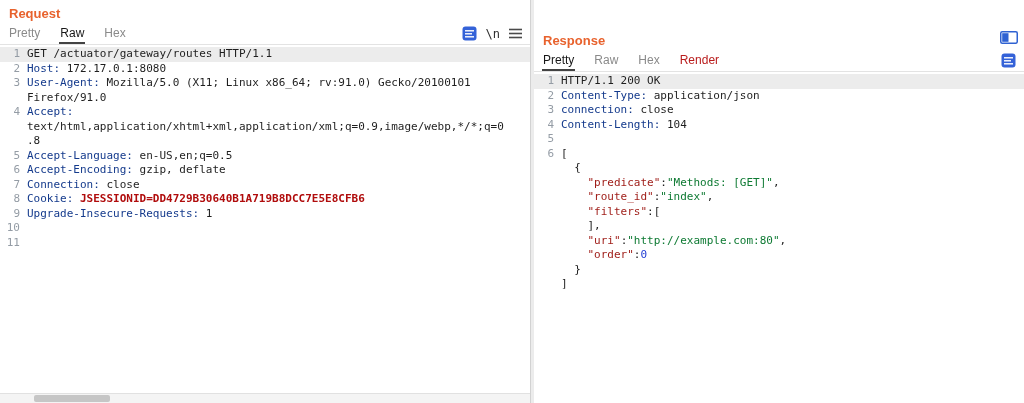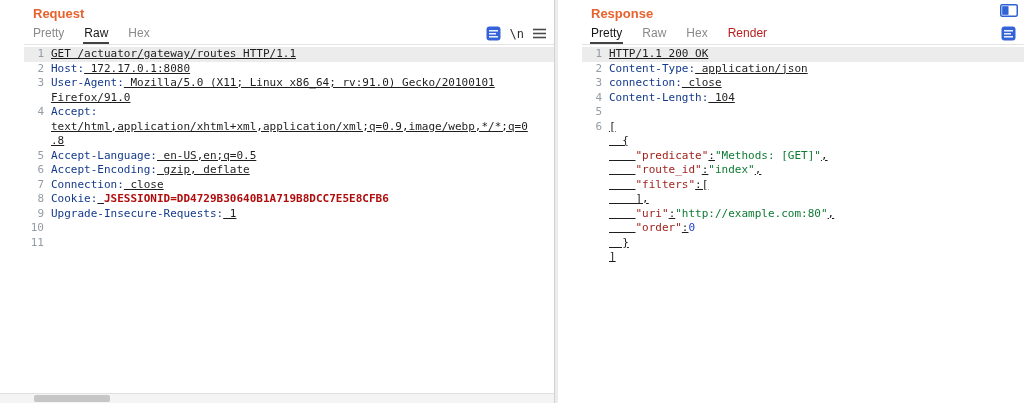--- a/index.html
+++ b/index.html
@@ -1,40 +1,40 @@
 <!DOCTYPE html>
 <html><head>
 <meta charset="utf-8">
 <style>
   html,body{margin:0;padding:0;background:#ffffff;}
   body{width:1024px;height:403px;overflow:hidden;font-family:"Liberation Sans",sans-serif;}
   .app{display:flex;width:1024px;height:403px;background:#fff;}
-  .panel{position:relative;overflow:hidden;background:#fff;padding-left:24px;}
+  .panel{position:relative;overflow:hidden;background:#fff;}
   .request-panel{width:530px;flex:0 0 530px;}
-  .response-panel{flex:1;}
+  .response-panel{flex:1;margin-top:27px;}
   .divider{width:3px;flex:0 0 3px;background:#ececec;border-left:1px solid #d2d2d2;cursor:col-resize;}
 
   .panel-title{padding:6px 10px 1px 9px;font-size:13px;font-weight:bold;color:#e8622d;}
 
   .tabbar{display:flex;align-items:flex-end;height:22px;padding:0 8px;border-bottom:1px solid #e3e3e3;}
   .tab{font-size:12px;color:#8a8a8a;margin-right:18px;padding:0 1px 4px 1px;cursor:pointer;white-space:nowrap;text-align:center;}
   .tab.active{color:#171717;padding-bottom:2px;border-bottom:2px solid #424242;}
   .tab.dim{color:#b91c1c;}
   .tab-icons{margin-left:auto;display:flex;align-items:center;gap:9px;padding-bottom:3px;}
   .icon{display:inline-flex;align-items:center;justify-content:center;cursor:pointer;line-height:1;}
   .nl-icon{font-family:"DejaVu Sans Mono",monospace;font-size:12px;color:#2e2e2e;}
 
   .corner-icon{position:absolute;top:4px;right:6px;}
 
   .code{font-family:"DejaVu Sans Mono",monospace;font-size:11px;line-height:14.5px;padding-top:2px;white-space:pre;overflow:hidden;cursor:text;}
   .code-row{display:flex;}
   .code-row.hl{background:#ececec;}
   .ln{width:20px;min-width:20px;text-align:right;color:#949ca5;margin-right:7px;}
   .lt{white-space:pre;}
-  .c-p{color:#1e1e1e;text-decoration:underline;}
+  .c-p{color:#1e1e1e;}
   .c-h{color:#143a8c;}
   .c-r{color:#b00c0c;font-weight:bold;}
   .c-k{color:#9e1a15;}
   .c-s{color:#0e7a33;}
   .c-n{color:#1f3bd3;}
 
   .hscrollbar{position:absolute;left:0;right:0;bottom:0;height:9px;background:#f4f4f4;border-top:1px solid #e1e1e1;}
   .hthumb{position:absolute;left:34px;top:1px;width:76px;height:7px;background:#c6c6c6;border-radius:2px;cursor:pointer;}
 </style>
 </head>

